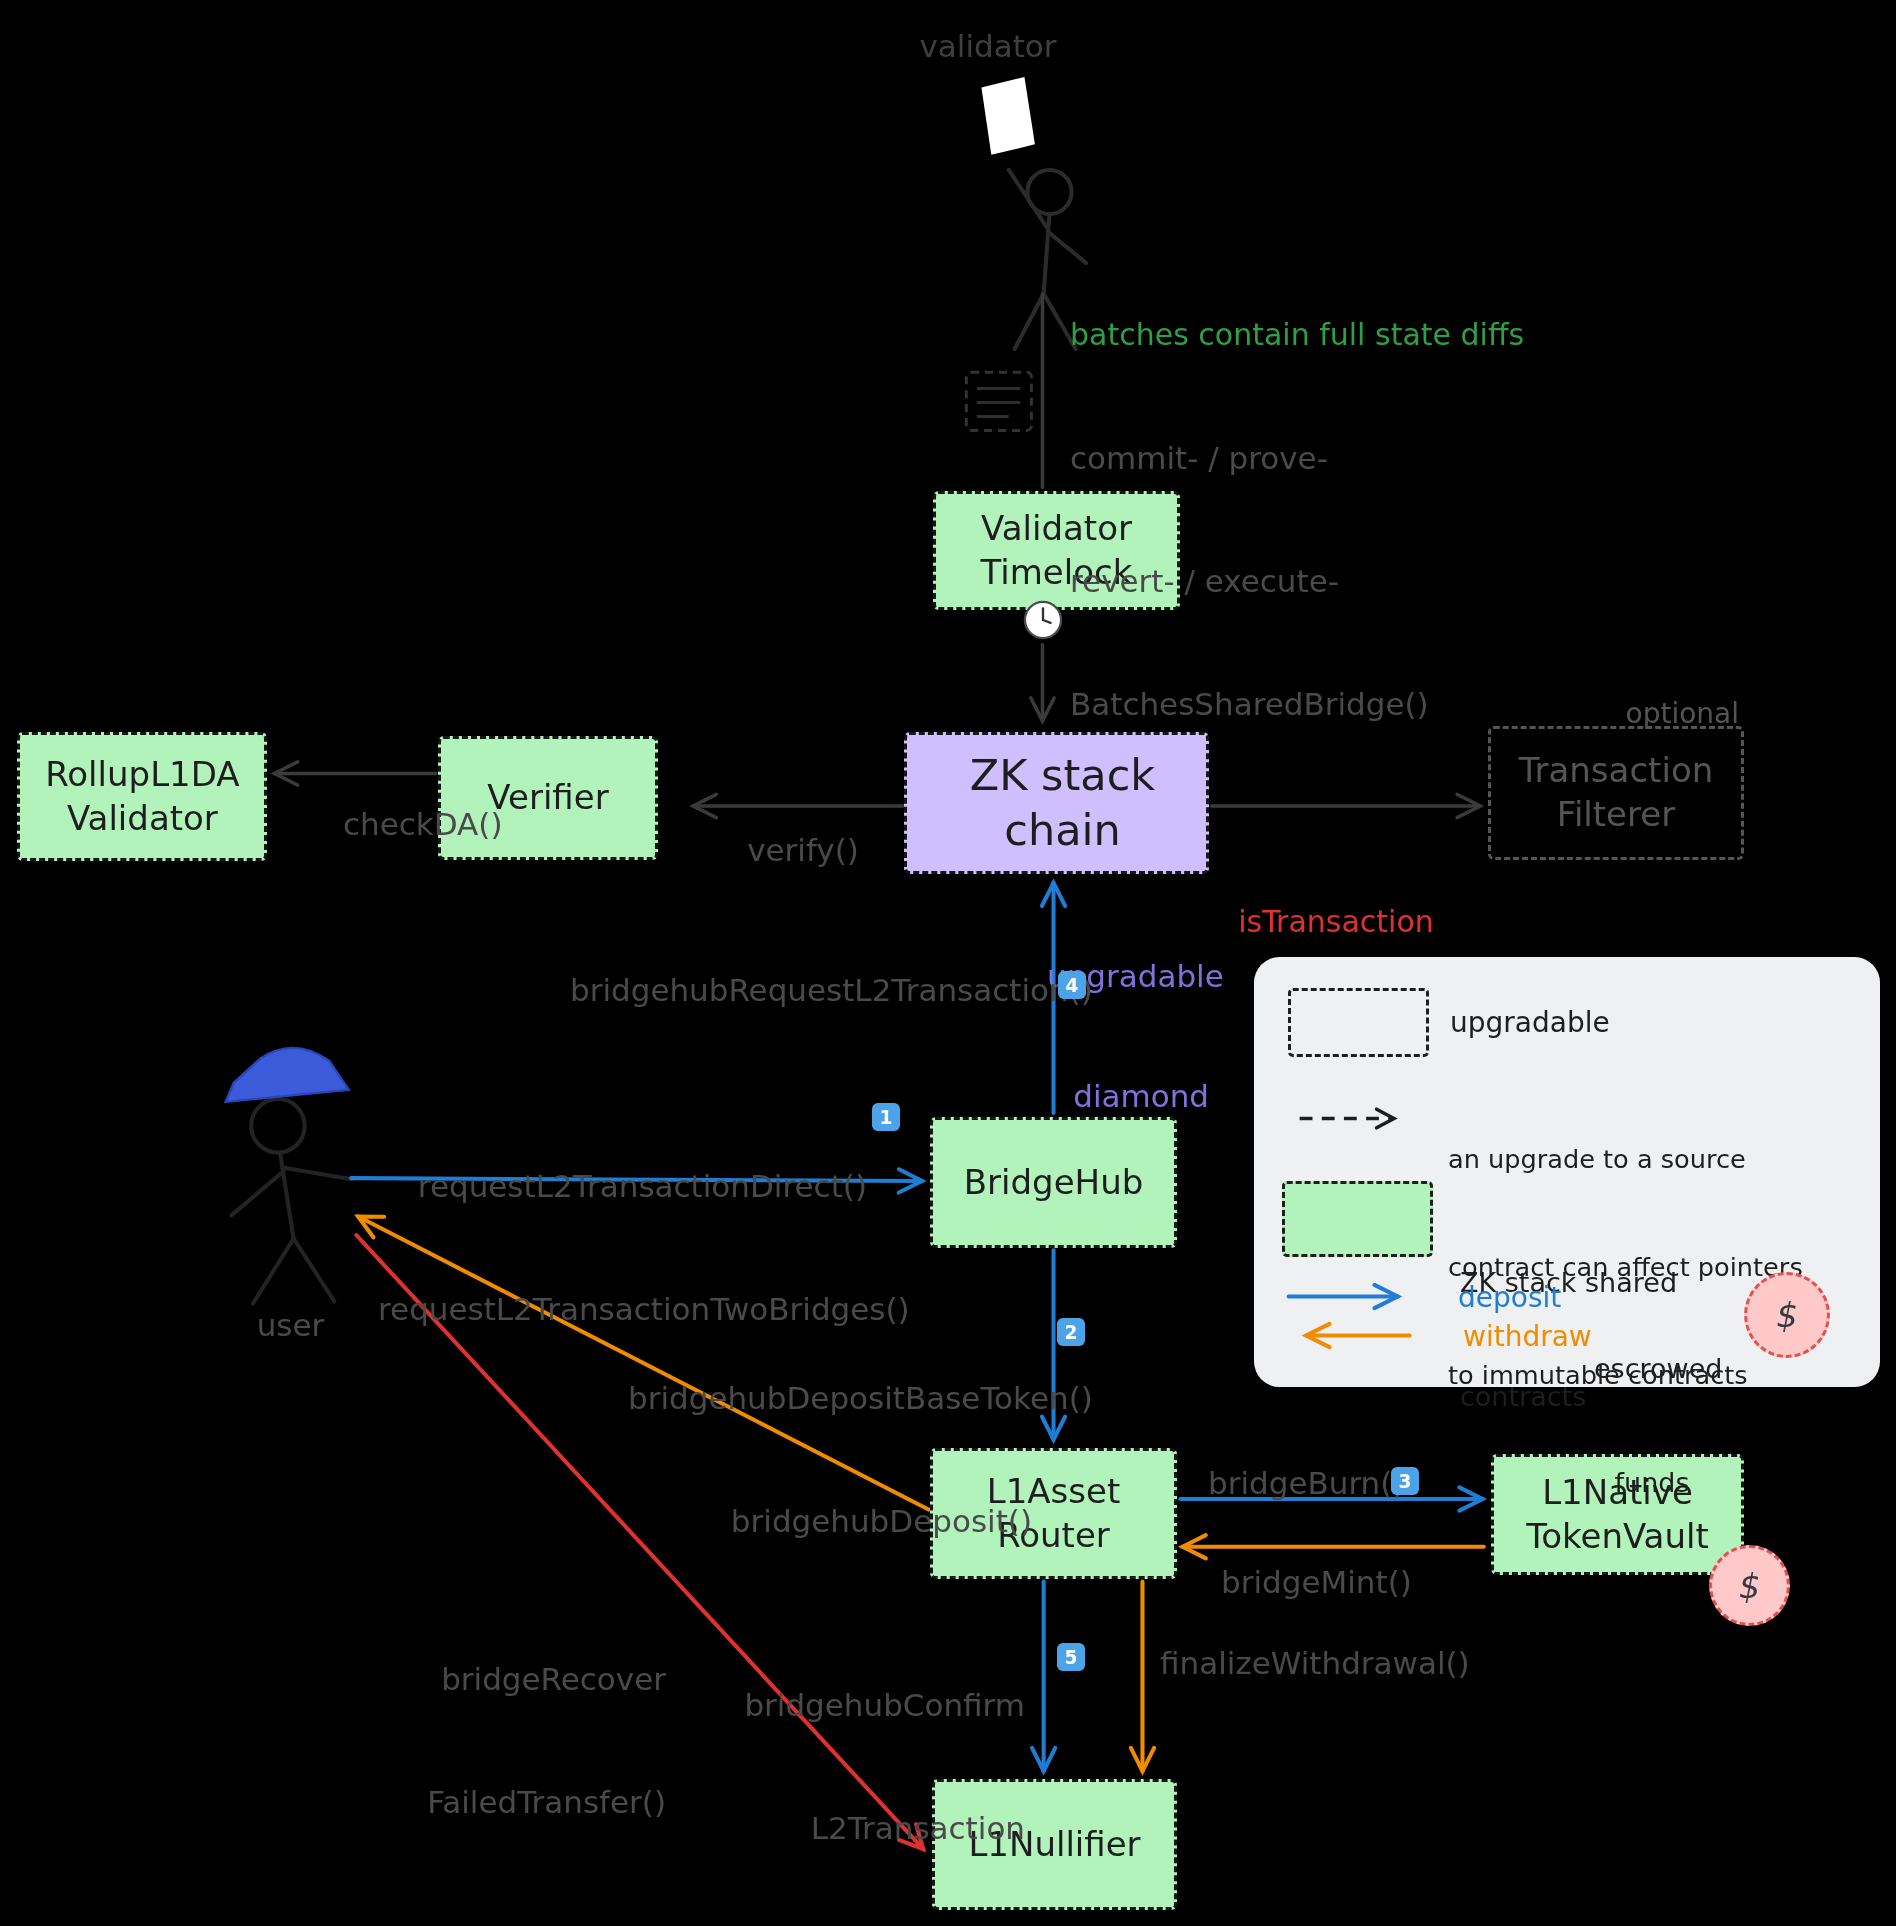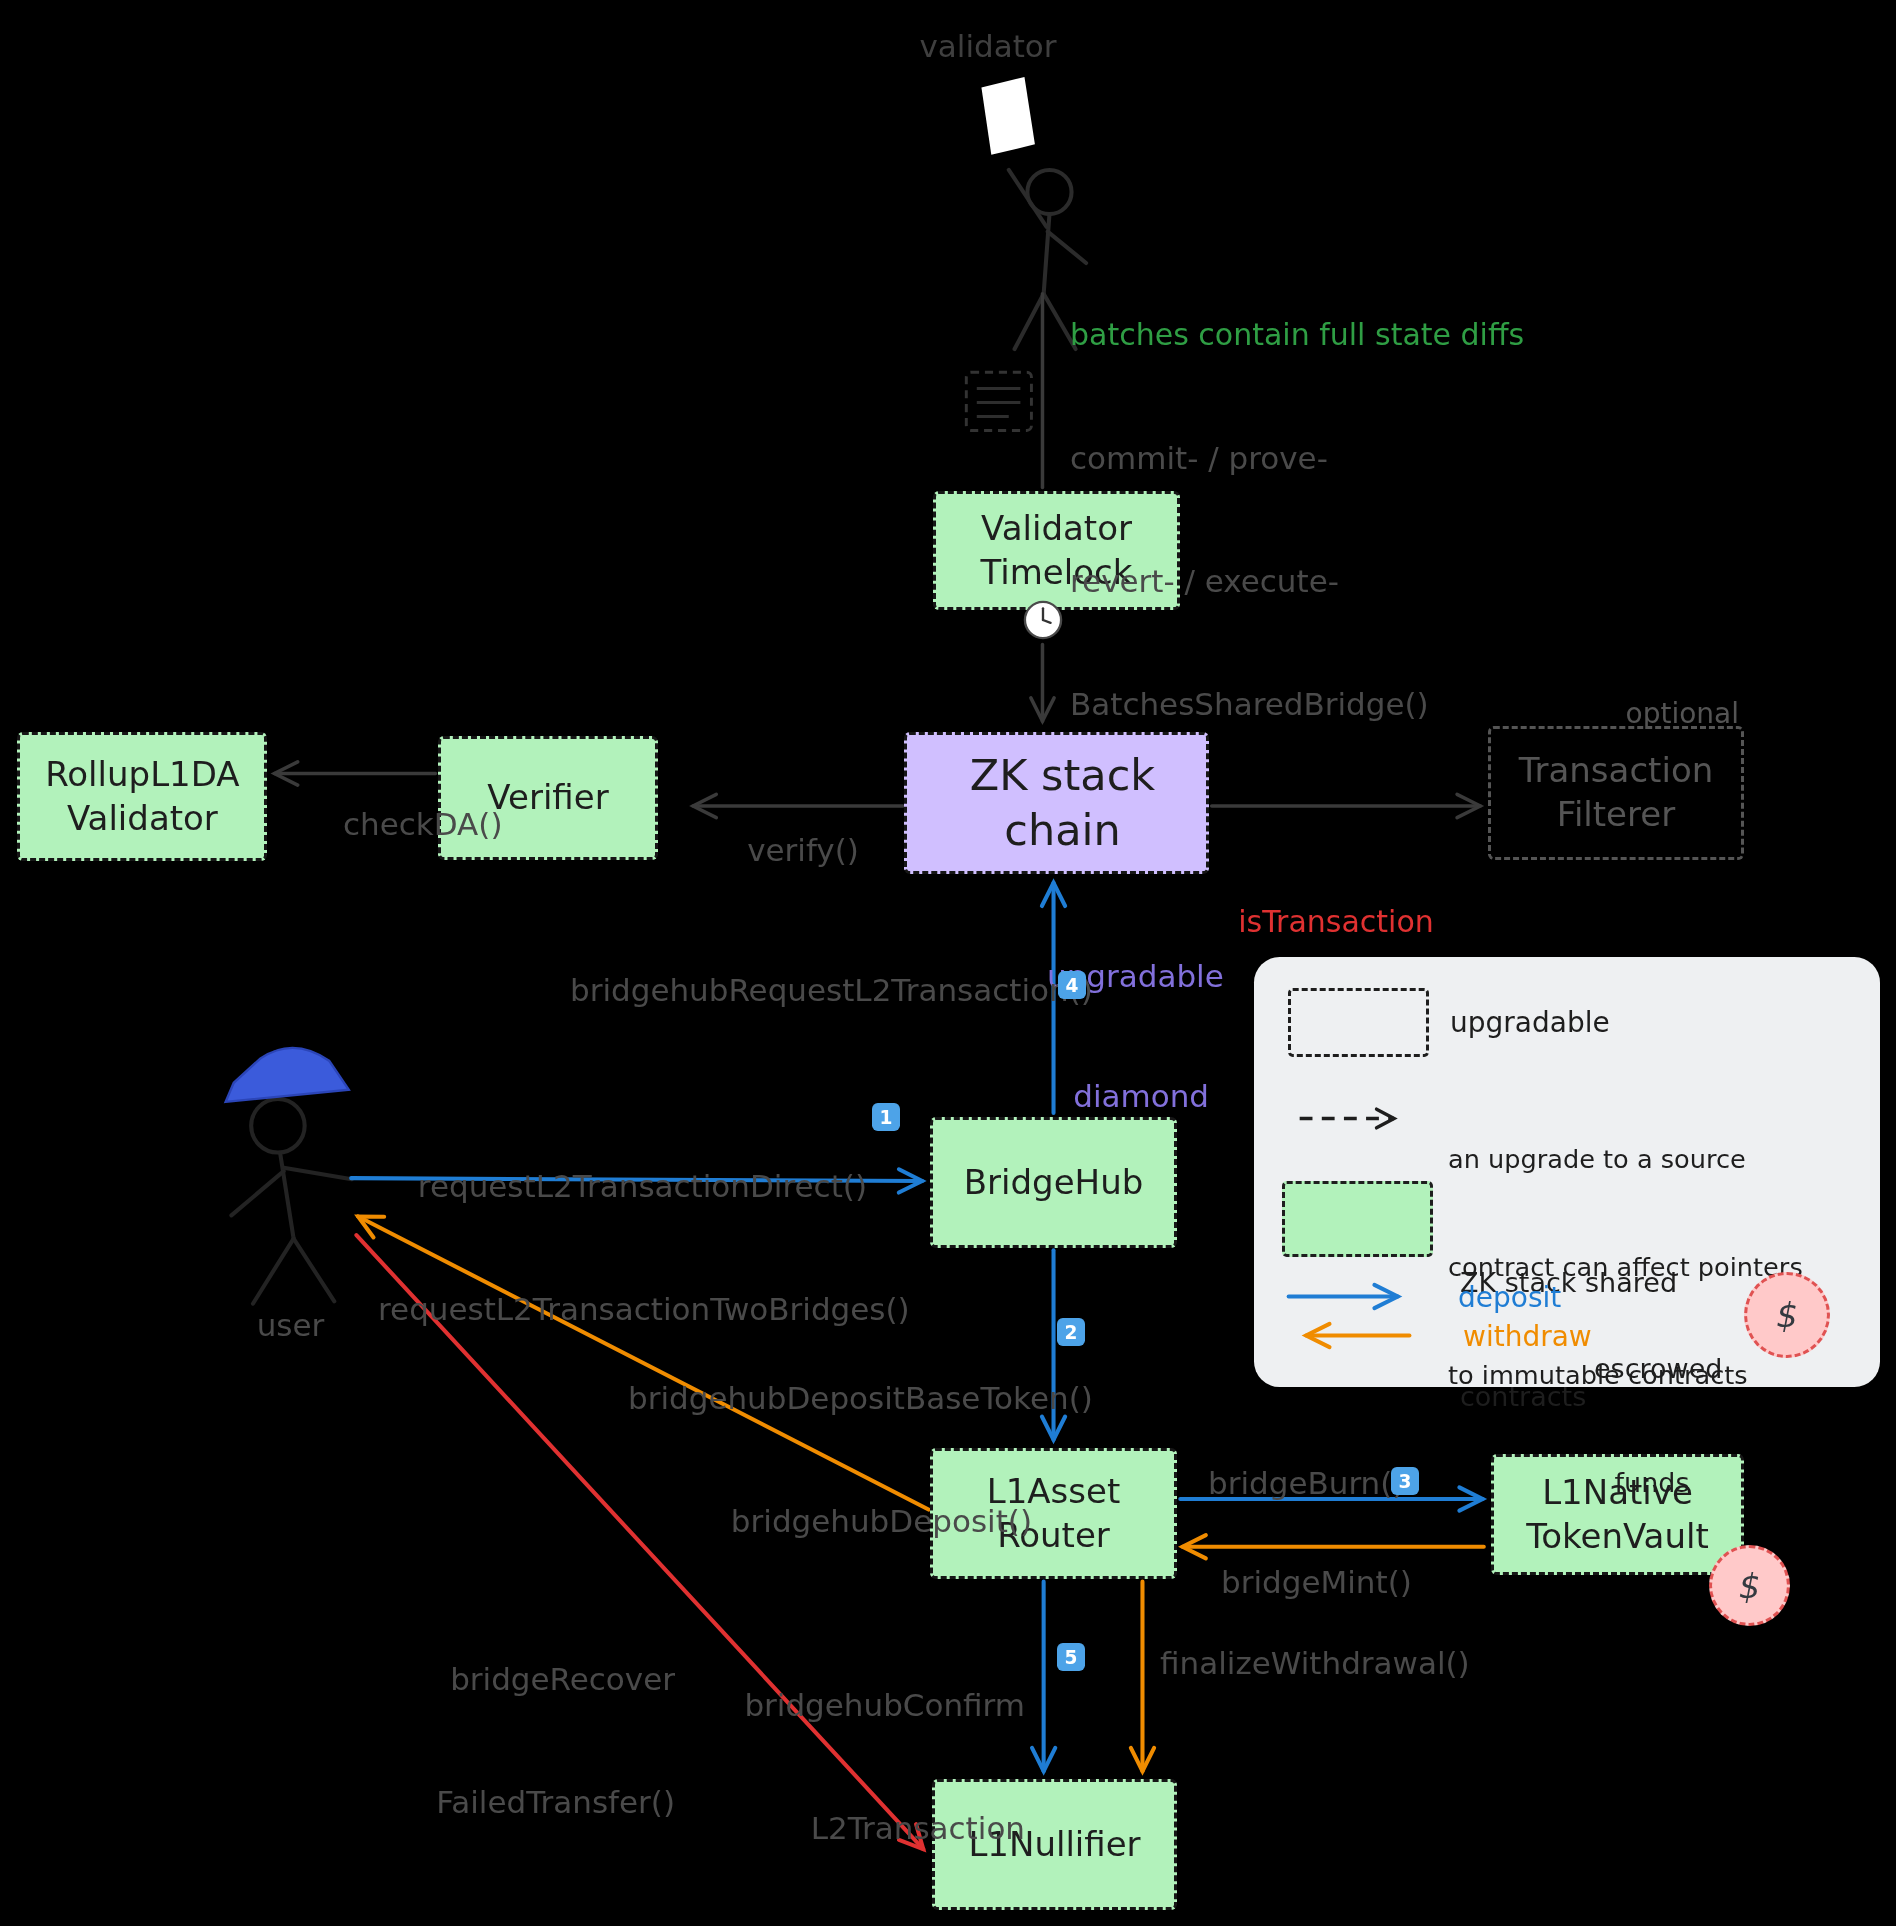--- a/index.html
+++ b/index.html
@@ -206,21 +206,21 @@
 
   <div class="lbl right" style="left:698px;top:1603px;width:327px;">
     <div>bridgehubConfirm</div>
     <div>L2Transaction</div>
     
   </div>
   <div class="badge" style="left:1057px;top:1643px;">5</div>
 
   <div class="lbl" style="left:1160px;top:1643px;">finalizeWithdrawal()</div>
 
-  <div class="lbl right" style="left:412px;top:1577px;width:263px;text-align:right;">
+  <div class="lbl right" style="left:403px;top:1577px;width:263px;text-align:right;">
     <div>bridgeRecover</div>
     <div>FailedTransfer()</div>
   </div>
 
   <div class="lbl center" style="left:244px;top:1305px;width:93px;font-size:31px;">user</div>
 
   <div class="escrow" style="left:1709px;top:1545px;width:81px;height:81px;">$</div>
 
   <div class="legend">
     <div class="lg-rect" style="left:34px;top:31px;width:141px;height:69px;background:transparent;"></div>

